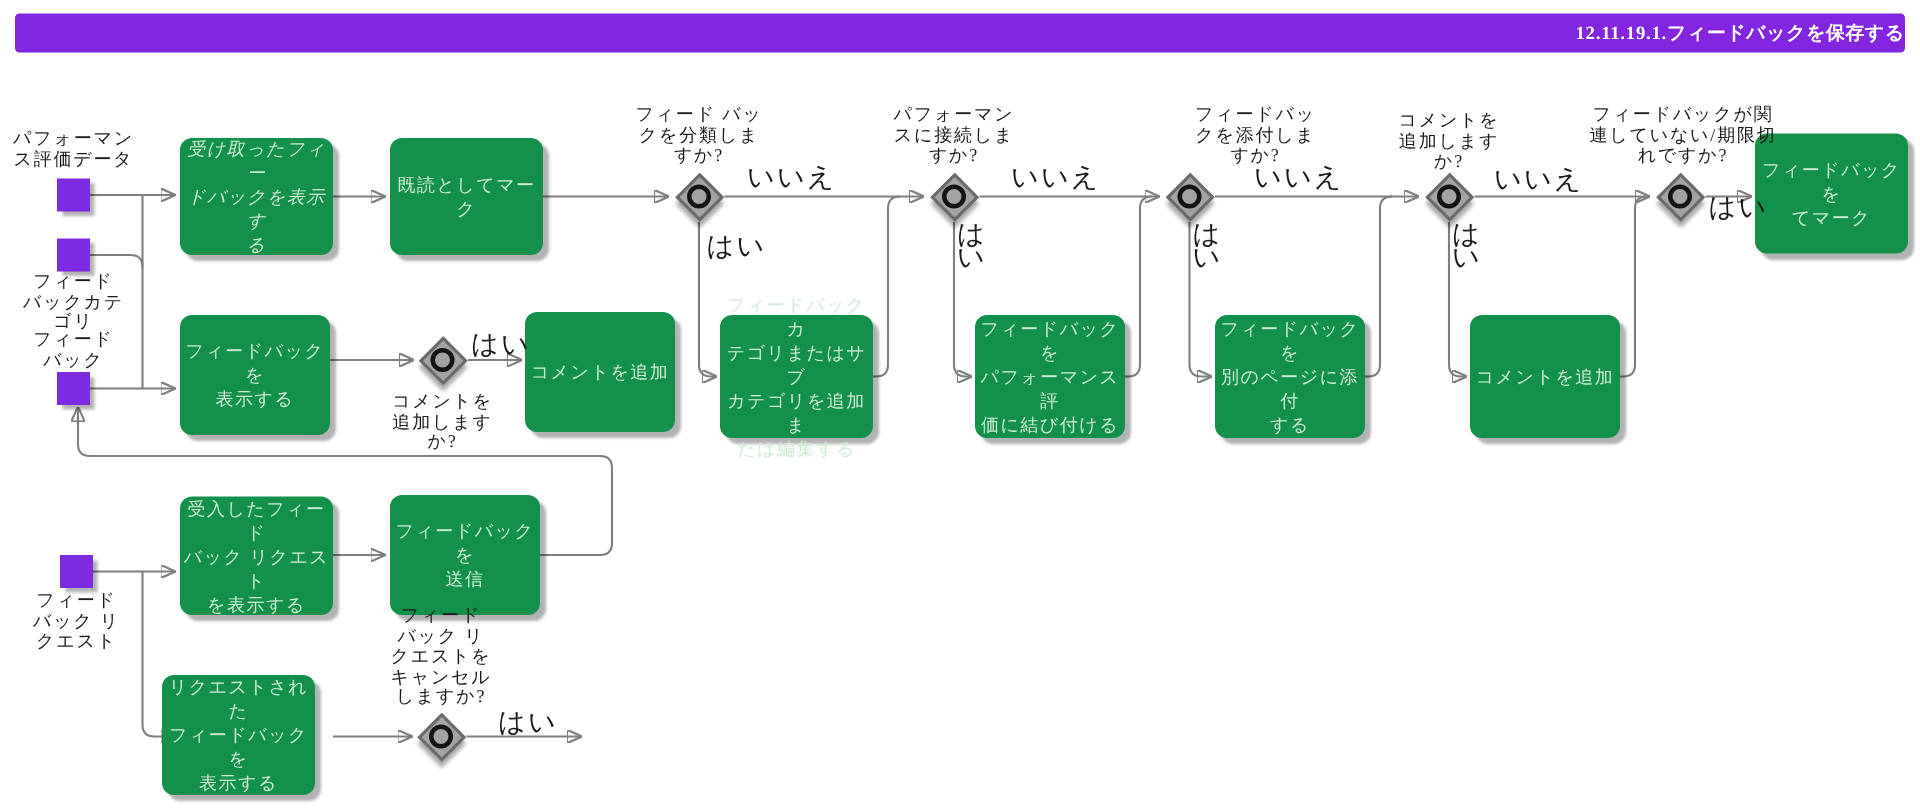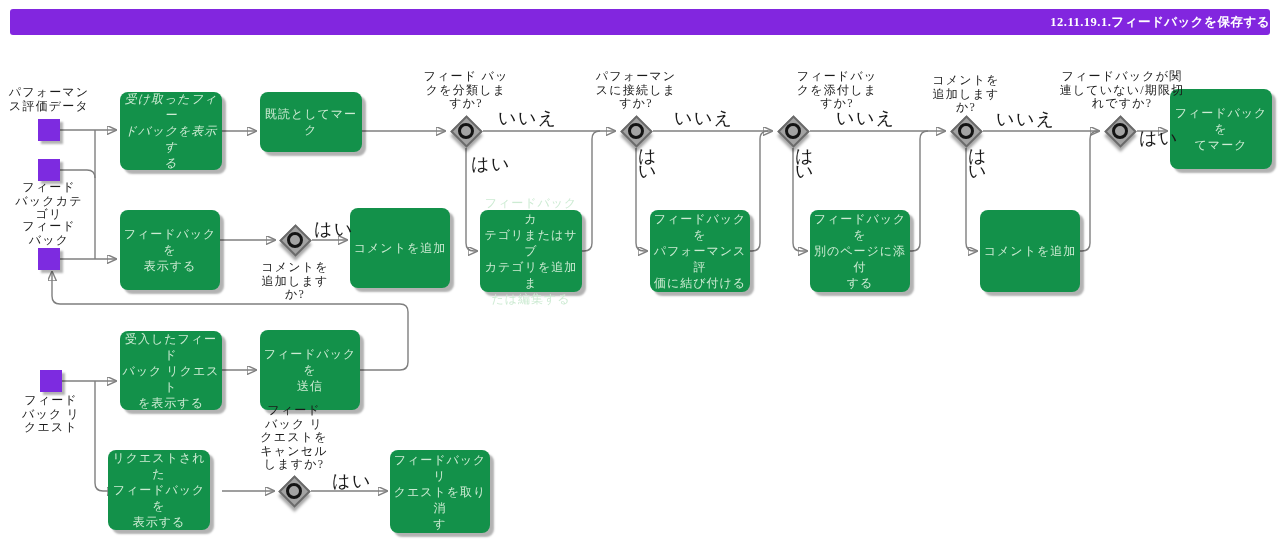--- a/index.html
+++ b/index.html
@@ -83,21 +83,21 @@
 ゴリ</div>
   <div class="lab" style="left:6px;top:220px;width:86px;">フィード
 バック</div>
   <div class="lab" style="left:8px;top:394px;width:86px;">フィード
 バック リ
 クエスト</div>
 
   <div class="task" style="left:120px;top:92px;width:102px;height:78px;font-style:italic;">受け取ったフィー
 ドバックを表示す
 る</div>
-  <div class="task" style="left:260px;top:92px;width:102px;height:60px;">既読としてマーク</div>
+  <div class="task" style="left:260px;top:92px;width:102px;height:78px;">既読としてマーク</div>
   <div class="task" style="left:120px;top:210px;width:100px;height:80px;">フィードバックを
 表示する</div>
   <div class="task" style="left:350px;top:208px;width:100px;height:80px;">コメントを追加</div>
   <div class="task" style="left:480px;top:210px;width:102px;height:82px;">フィードバック カ
 テゴリまたはサブ
 カテゴリを追加ま
 たは編集する</div>
   <div class="task" style="left:650px;top:210px;width:100px;height:82px;">フィードバックを
 パフォーマンス評
 価に結び付ける</div>
@@ -108,23 +108,20 @@
   <div class="task" style="left:1170px;top:89px;width:102px;height:80px;">フィードバックを
 てマーク</div>
   <div class="task" style="left:120px;top:331px;width:102px;height:79px;">受入したフィード
 バック リクエスト
 を表示する</div>
   <div class="task" style="left:260px;top:330px;width:100px;height:80px;">フィードバックを
 送信</div>
   <div class="task" style="left:108px;top:450px;width:102px;height:80px;">リクエストされた
 フィードバックを
 表示する</div>
-  <div class="task" style="left:390px;top:450px;width:100px;height:83px;">フィードバック リ
-クエストを取り消
-す</div>
 
   <div class="gw" style="left:449px;top:114px;">
     <div class="d"></div>
       <div class="c"></div>
   </div>
   <div class="gw" style="left:619px;top:114px;">
     <div class="d"></div>
       <div class="c"></div>
   </div>
   <div class="gw" style="left:776px;top:114px;">

